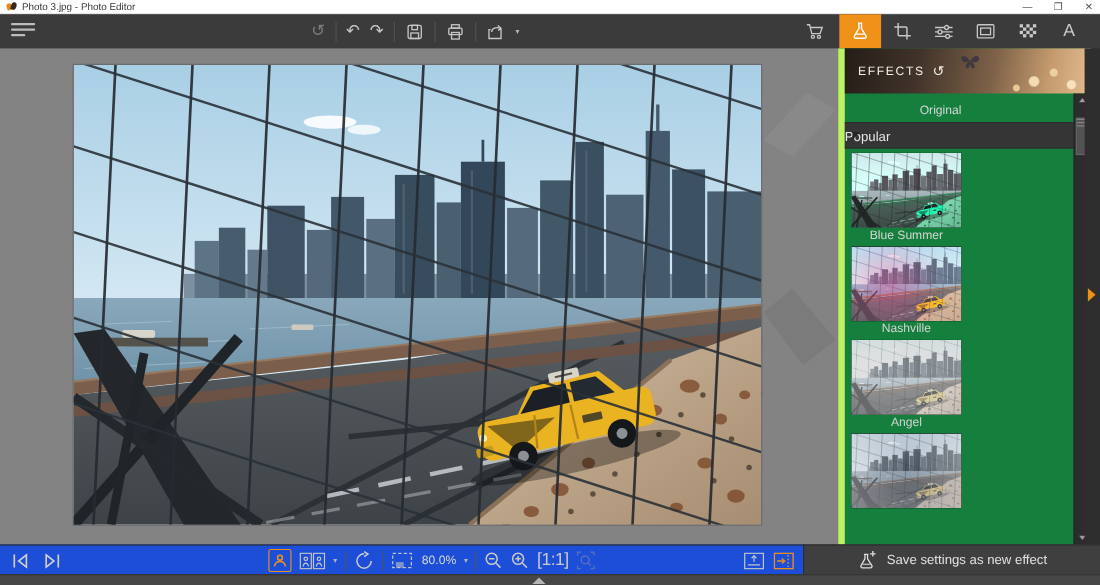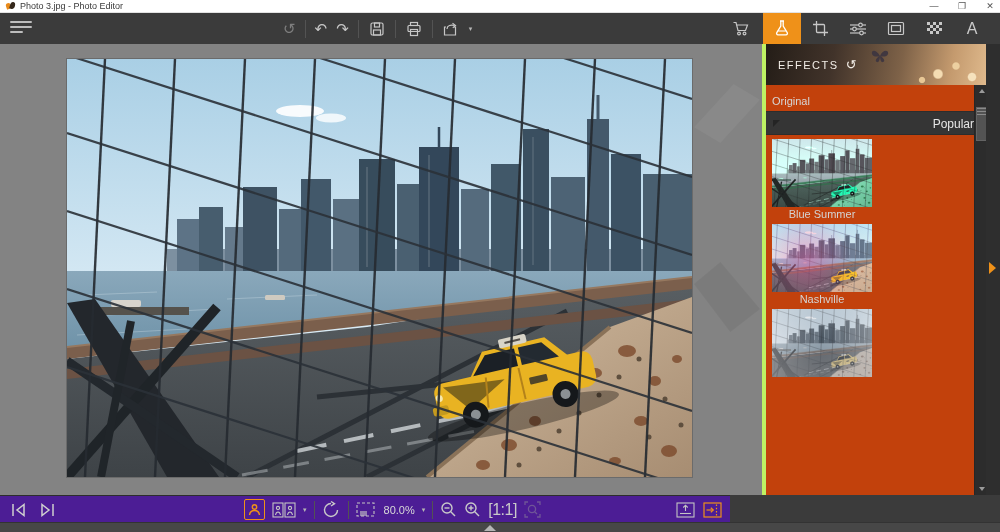--- a/index.html
+++ b/index.html
@@ -39,41 +39,41 @@
   .canvas{position:absolute;left:0;top:44px;width:762px;height:451px;background:#838383;}
   .photo{position:absolute;left:67px;top:15px;width:625px;height:418px;box-shadow:0 0 0 1px rgba(0,0,0,.18);}
   .photo svg{display:block;width:625px;height:418px;}
   .wm{position:absolute;}
   .wm1{left:694px;top:40px;width:66px;height:72px;background:rgba(255,255,255,.05);
        clip-path:polygon(0 60%,60% 0,100% 22%,40% 82%);}
   .wm2{left:694px;top:210px;width:66px;height:100px;background:rgba(0,0,0,.055);
        clip-path:polygon(0 30%,55% 78%,100% 55%,40% 8%);}
 
   
-  .panel{position:absolute;left:762px;top:44px;width:224px;height:451px;background:#c2410c;
-         border-left:4px solid #bef264;}
+  .panel{position:absolute;left:762px;top:44px;width:224px;height:451px;background:#15803d;
+         border-left:6px solid #bef264;}
   .fx-banner{position:absolute;left:0;top:0;width:224px;height:41px;overflow:hidden;
      background:
        radial-gradient(circle 9px at 172px 30px,#f4dcb2 0 45%,transparent 60%),
        radial-gradient(circle 7px at 190px 22px,#eccfa0 0 45%,transparent 60%),
        radial-gradient(circle 8px at 206px 33px,#f6e2bd 0 45%,transparent 60%),
        radial-gradient(circle 6px at 156px 36px,#e8c795 0 45%,transparent 60%),
        linear-gradient(100deg,#241d17 0%,#41332a 30%,#7e6248 60%,#c49a6e 82%,#e2bd90 100%);}
   .fx-banner-title{position:absolute;left:12px;top:13px;font-size:11px;letter-spacing:1.5px;
                    color:#f2ede6;display:flex;align-items:center;gap:7px;}
   .fx-reset{font-size:13px;letter-spacing:0;cursor:pointer;}
   .butterfly{position:absolute;left:104px;top:4px;width:20px;height:16px;opacity:.85;}
   .orig-row{position:absolute;left:0;top:41px;width:224px;height:26px;}
   .orig-thumb{position:absolute;left:6px;top:0;width:100px;height:10px;overflow:hidden;cursor:pointer;}
   .orig-thumb svg{display:block;width:100px;height:10px;}
-  .orig-label{position:absolute;left:6px;top:10px;width:100px;text-align:left;
+  .orig-label{position:absolute;left:6px;top:10px;width:100px;text-align:right;
               font-size:11px;color:#d6d6d6;}
   .section-hdr{position:absolute;left:0;top:67px;width:224px;height:24px;background:#353535;
                border-top:1px solid #2d2d2d;border-bottom:1px solid #2d2d2d;cursor:pointer;}
-  .section-title{width:208px;text-align:right;font-size:12px;color:#e6e6e6;line-height:24px;}
+  .section-title{width:208px;text-align:left;font-size:12px;color:#e6e6e6;line-height:24px;}
   .section-tri{position:absolute;left:7px;top:8px;width:0;height:0;
                border-top:7px solid #242424;border-right:7px solid transparent;}
   .fx-grid{position:absolute;left:0;top:91px;width:208px;height:360px;overflow:hidden;
            display:flex;flex-wrap:wrap;padding:4px 0 0 6px;align-content:flex-start;}
   .fx-cell{width:100px;margin:0 4px 2px 0;cursor:pointer;}
   .fx-img{position:relative;width:100px;height:68px;overflow:hidden;background:#000;}
   .fx-img svg{display:block;width:100px;height:68px;}
   .fx-ovl{position:absolute;left:0;top:0;right:0;bottom:0;pointer-events:none;}
   .fx-label{display:block;width:100px;height:15px;line-height:15px;text-align:center;
             font-size:11px;color:#d4d4d4;white-space:nowrap;}
@@ -101,21 +101,21 @@
   .sb-grip{margin:12px auto 0;width:5px;}
   .sb-grip i{display:block;height:1px;background:#8a8a8a;margin-bottom:2px;}
 
   
   .edge-strip{position:absolute;left:986px;top:44px;width:14px;height:451px;background:#2e2e2e;}
   .edge-arrow{position:absolute;left:3px;top:218px;width:0;height:0;cursor:pointer;
               border-top:6px solid transparent;border-bottom:6px solid transparent;
               border-left:7px solid #ef9119;}
 
   
-  .bottombar{position:absolute;left:0;top:495px;width:730px;height:27px;background:#4c1d95;
+  .bottombar{position:absolute;left:0;top:495px;width:730px;height:27px;background:#1d4ed8;
              border-top:1px solid #2d2d2d;}
   .bb-left{position:absolute;left:10px;top:0;height:27px;display:flex;align-items:center;gap:10px;}
   .bb-center{position:absolute;left:244px;top:0;height:27px;display:flex;align-items:center;gap:7px;}
   .bb-btn{display:flex;align-items:center;justify-content:center;height:22px;cursor:pointer;}
   .view-single{width:21px;height:21px;border:1px solid #ef9119;border-radius:2px;}
   .zoom-text{font-size:11px;color:#d8d8d8;margin-left:2px;}
   .one2one{font-size:16px;color:#c9c9c9;letter-spacing:-0.5px;}
   .bb-toggles{position:absolute;left:676px;top:0;height:27px;display:flex;align-items:center;gap:8px;}
   .savebar{position:absolute;left:730px;top:495px;width:270px;height:27px;background:#3f3f3f;
            border-top:1px solid #2d2d2d;border-left:1px solid #2d2d2d;display:flex;
@@ -449,20 +449,29 @@
     <div class="fx-img">
       <svg viewBox="0 0 625 418" preserveAspectRatio="xMidYMid slice">
               <use href="#scene"></use>
             </svg>
       <div class="fx-ovl"></div>
     </div>
     <span class="fx-label">Nashville</span>
   </div>
 
 
+  <div class="fx-cell fx-angel">
+    <div class="fx-img">
+      <svg viewBox="0 0 625 418" preserveAspectRatio="xMidYMid slice">
+              <use href="#scene"></use>
+            </svg>
+      <div class="fx-ovl"></div>
+    </div>
+    <span class="fx-label">Angel</span>
+  </div>
 
   <div class="fx-cell fx-blue-wash">
     <div class="fx-img">
       <svg viewBox="0 0 625 418" preserveAspectRatio="xMidYMid slice">
               <use href="#scene"></use>
             </svg>
       <div class="fx-ovl"></div>
     </div>
 
   </div>
@@ -575,17 +584,26 @@
         <svg width="19" height="16" viewBox="0 0 19 16" fill="none" stroke="#ef9119" stroke-width="1.2">
           <rect x="1" y="1" width="17" height="14"></rect>
           <line x1="13.5" y1="2.5" x2="13.5" y2="13.5" stroke-dasharray="1.6 1.6"></line>
           <line x1="3.5" y1="8" x2="10" y2="8"></line>
             <path d="M7.8 5.8 L10.3 8 L7.8 10.2"></path>
         </svg>
       </span>
     </div>
   </div>
 
+  <div class="savebar">
+    <svg width="19" height="19" viewBox="0 0 19 19" fill="none" stroke="#dedede" stroke-width="1.2">
+      <path d="M6.5 4 H10.5 M7.3 4 V8 L3.8 14.2 C3.3 15.2 3.9 16.2 5 16.2 H12.4 C13.5 16.2 14.1 15.2 13.6 14.2 L9.7 8 V4"></path>
+      <path d="M5.4 13 H12" stroke-width="1"></path>
+      <line x1="14.5" y1="1" x2="14.5" y2="6"></line>
+        <line x1="12" y1="3.5" x2="17" y2="3.5"></line>
+    </svg>
+    <span class="savebar-label">Save settings as new effect</span>
+  </div>
 
   <div class="bottomstrip">
     <span class="strip-handle"></span>
   </div>
 </div>
 
 </body></html>

